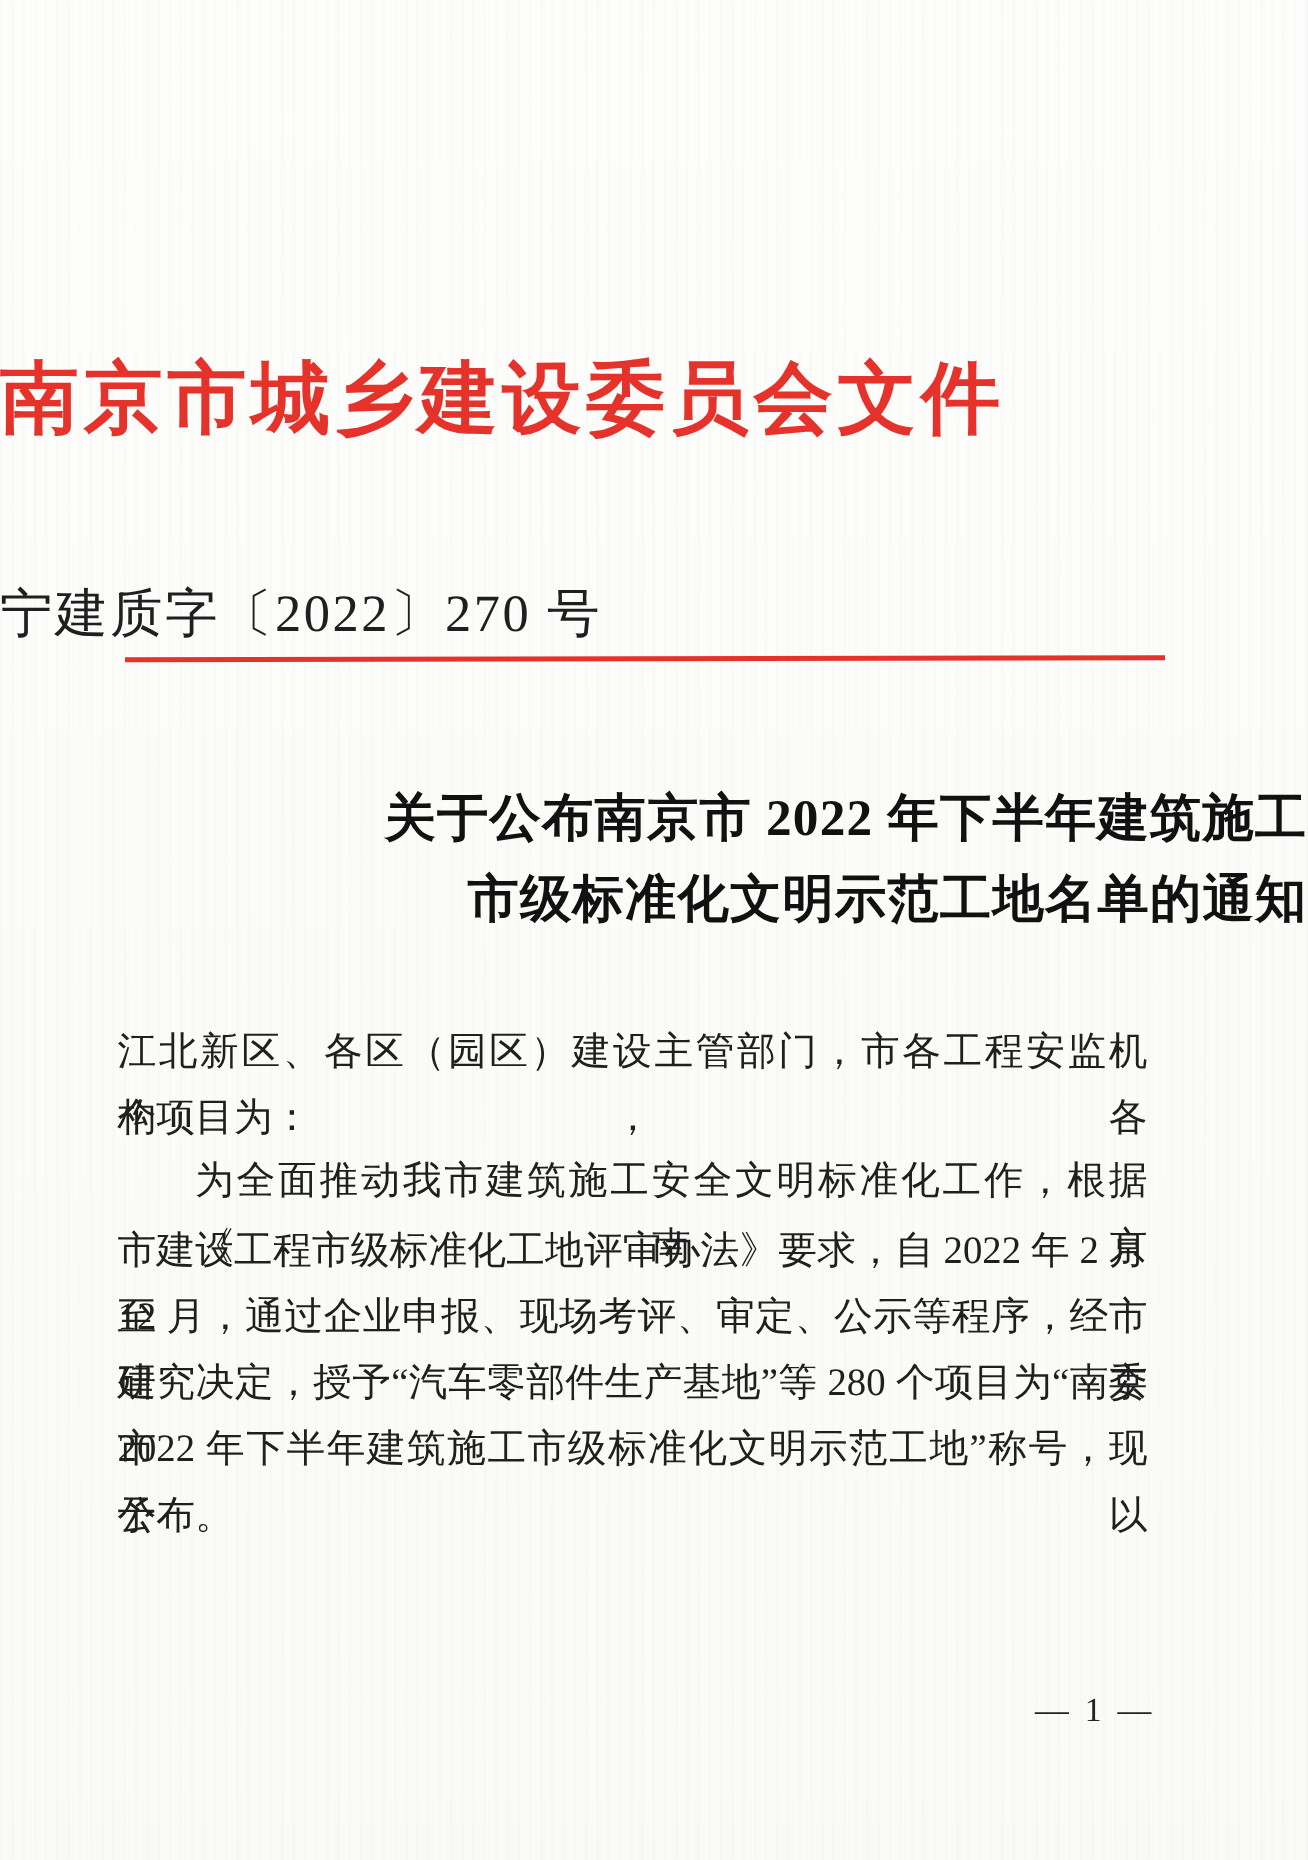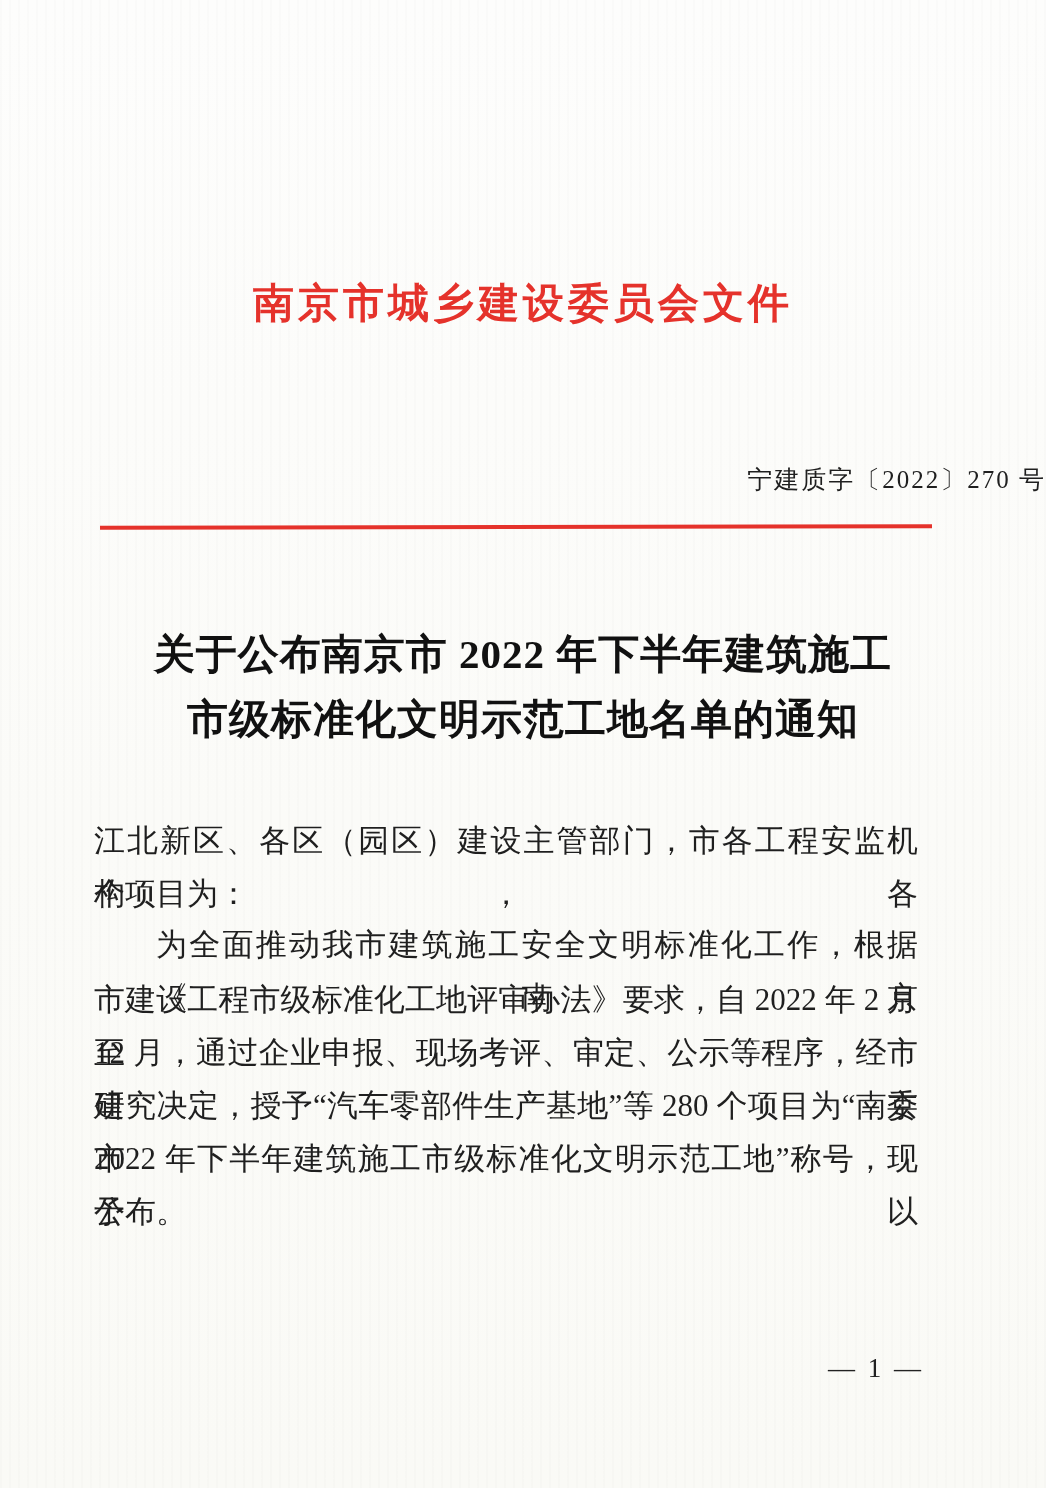--- a/index.html
+++ b/index.html
@@ -17,56 +17,56 @@
       repeating-linear-gradient(90deg, rgba(0,0,0,0.012) 0 2px, rgba(0,0,0,0) 2px 9px),
       linear-gradient(180deg, #fdfdfc 0%, #fbfbf8 55%, #fafaf6 100%);
     overflow: hidden;
   }
 
   .org-title {
     position: absolute;
     top: 276px;
     left: 0;
     width: 100%;
-    text-align: center;
-    font-size: 41px;
+    text-align: left;
+    font-size: 63px;
     font-weight: 900;
     letter-spacing: 4px;
     color: var(--accent);
     white-space: nowrap;
   }
 
   .doc-number {
     position: absolute;
     top: 463px;
     left: 0;
     width: 100%;
-    text-align: right;
-    font-size: 25px;
+    text-align: left;
+    font-size: 42px;
     letter-spacing: 2px;
     color: var(--ink);
     white-space: nowrap;
   }
 
   .red-rule {
     position: absolute;
     top: 525px;
     left: 100px;
     width: 832px;
     height: 4px;
     background: var(--accent);
     transform: rotate(-0.12deg);
   }
 
   .title {
     position: absolute;
     top: 622px;
     left: 0;
     width: 100%;
-    text-align: center;
+    text-align: right;
     font-size: 41px;
     font-weight: 700;
     line-height: 65px;
     letter-spacing: 1px;
     color: #111;
   }
   .title .title-line { display: block; white-space: nowrap; }
 
   .body-text {
     position: absolute;

